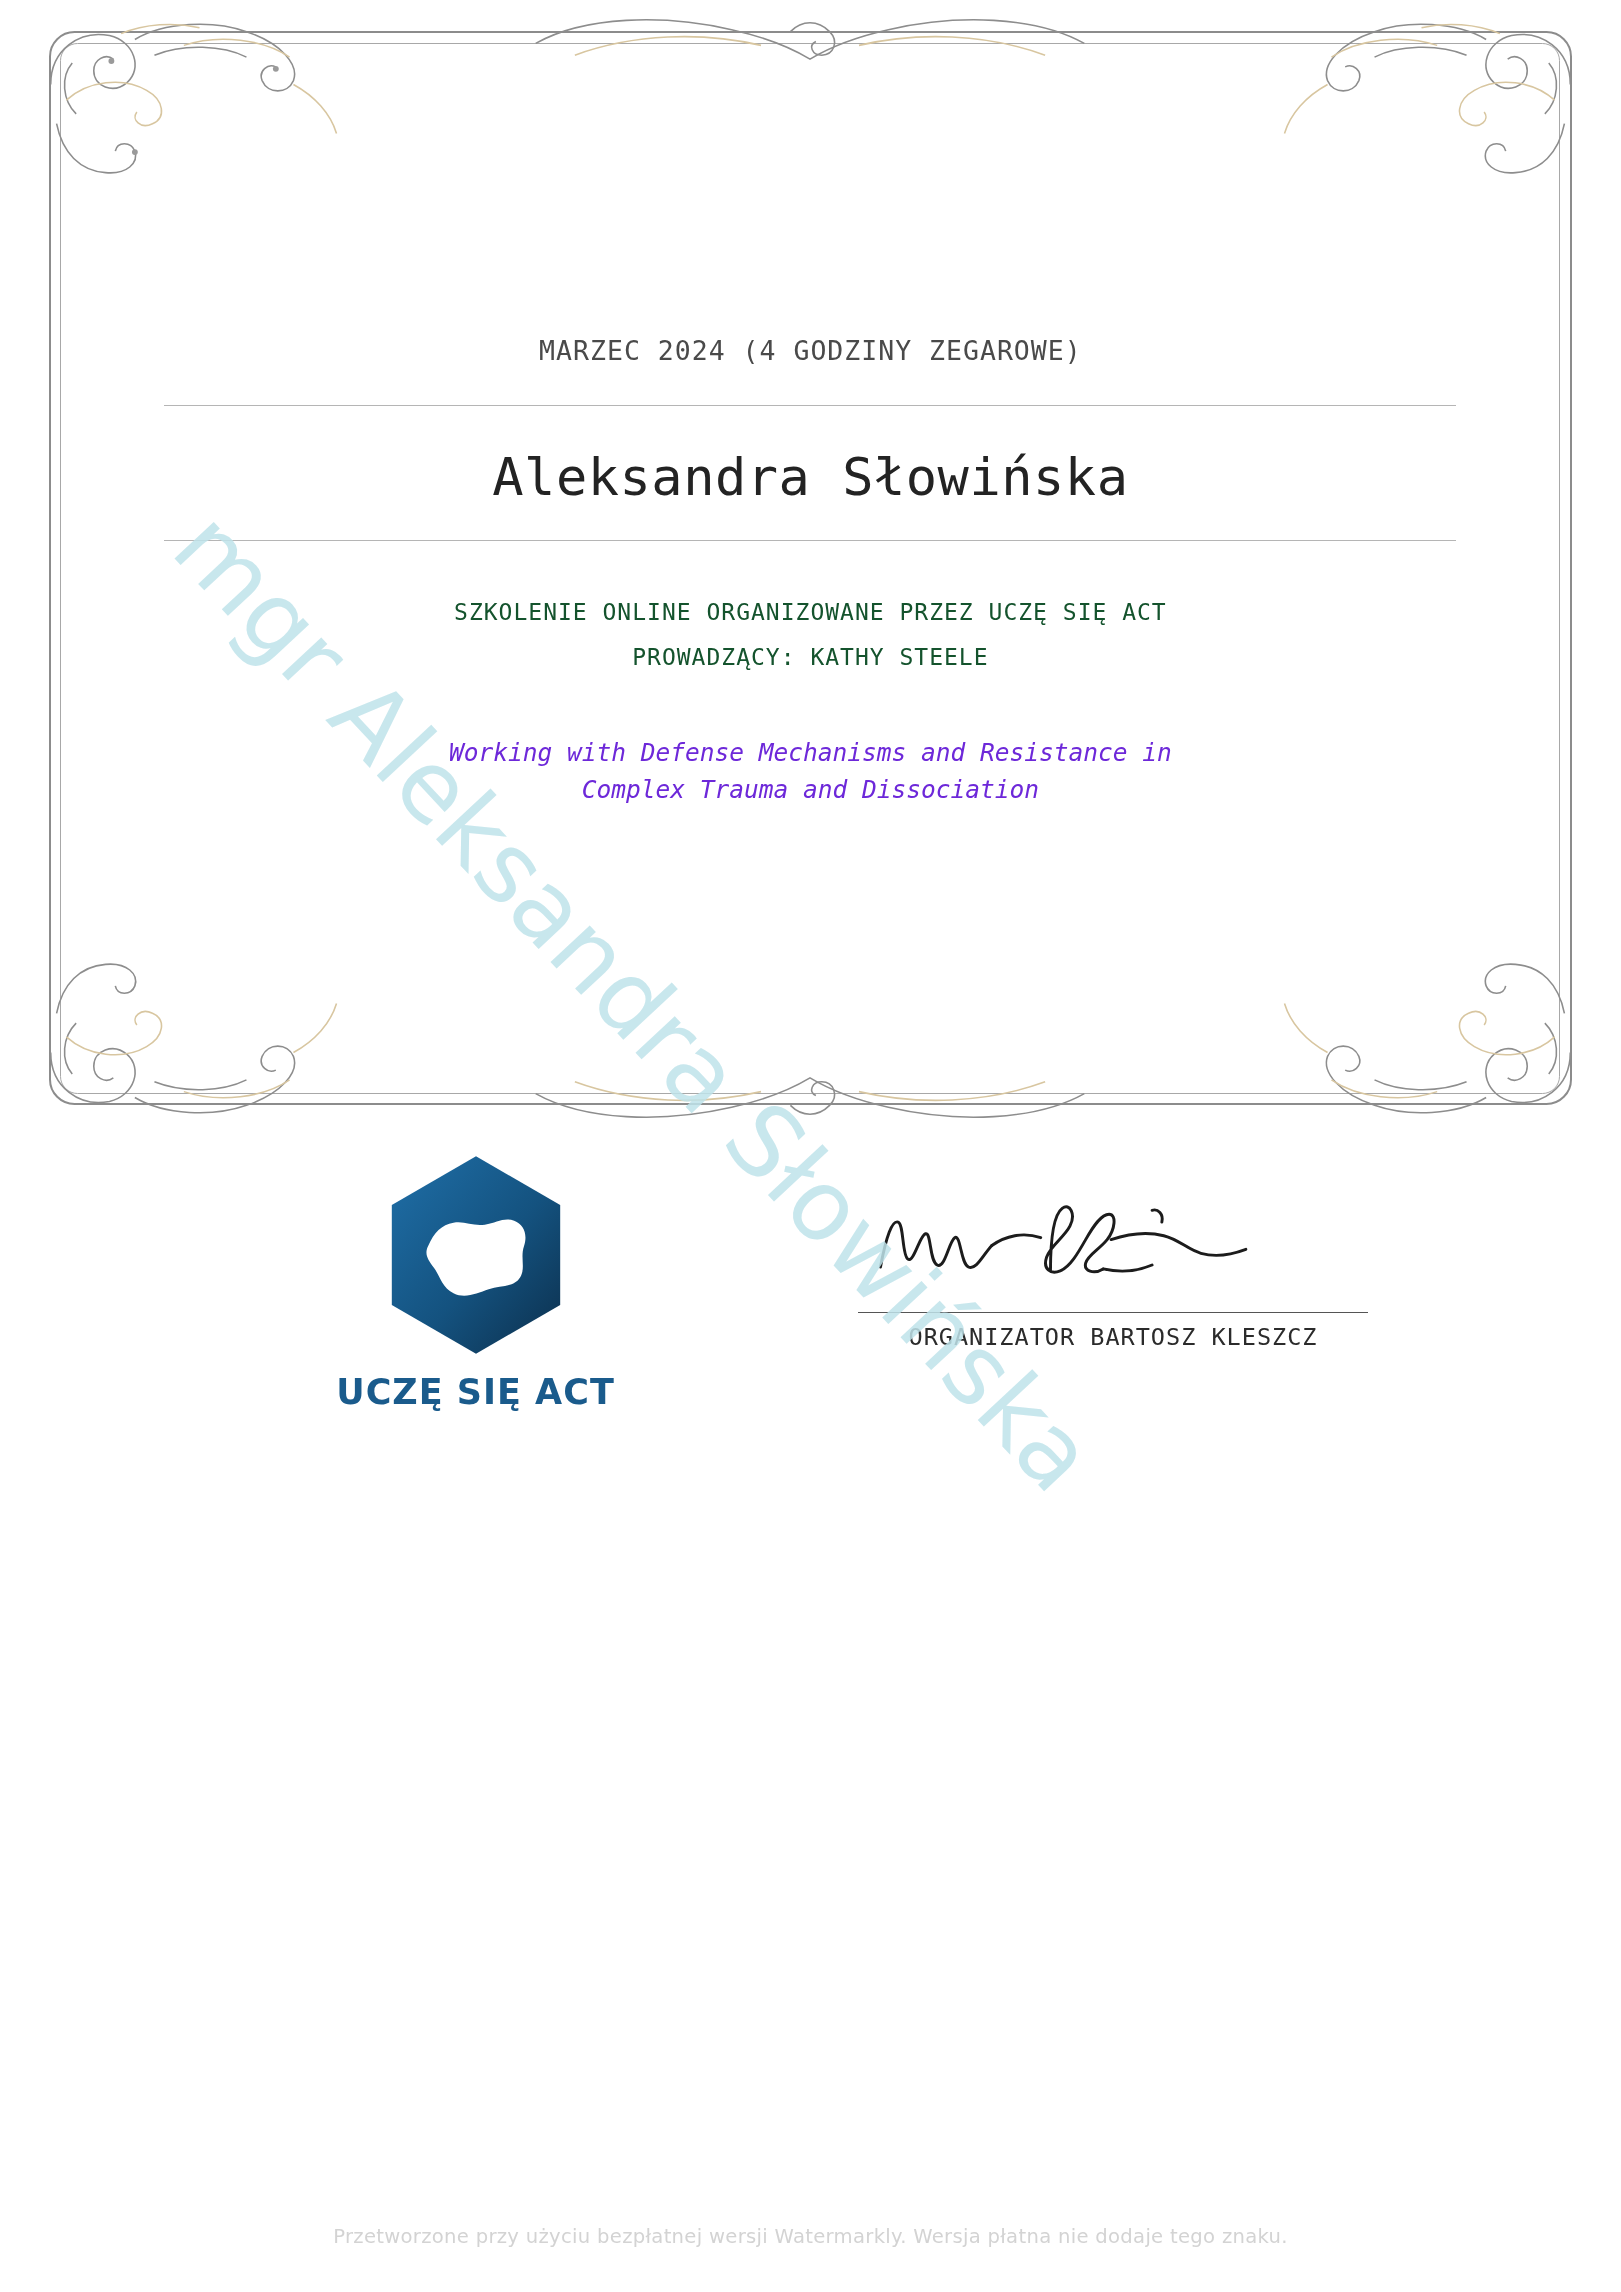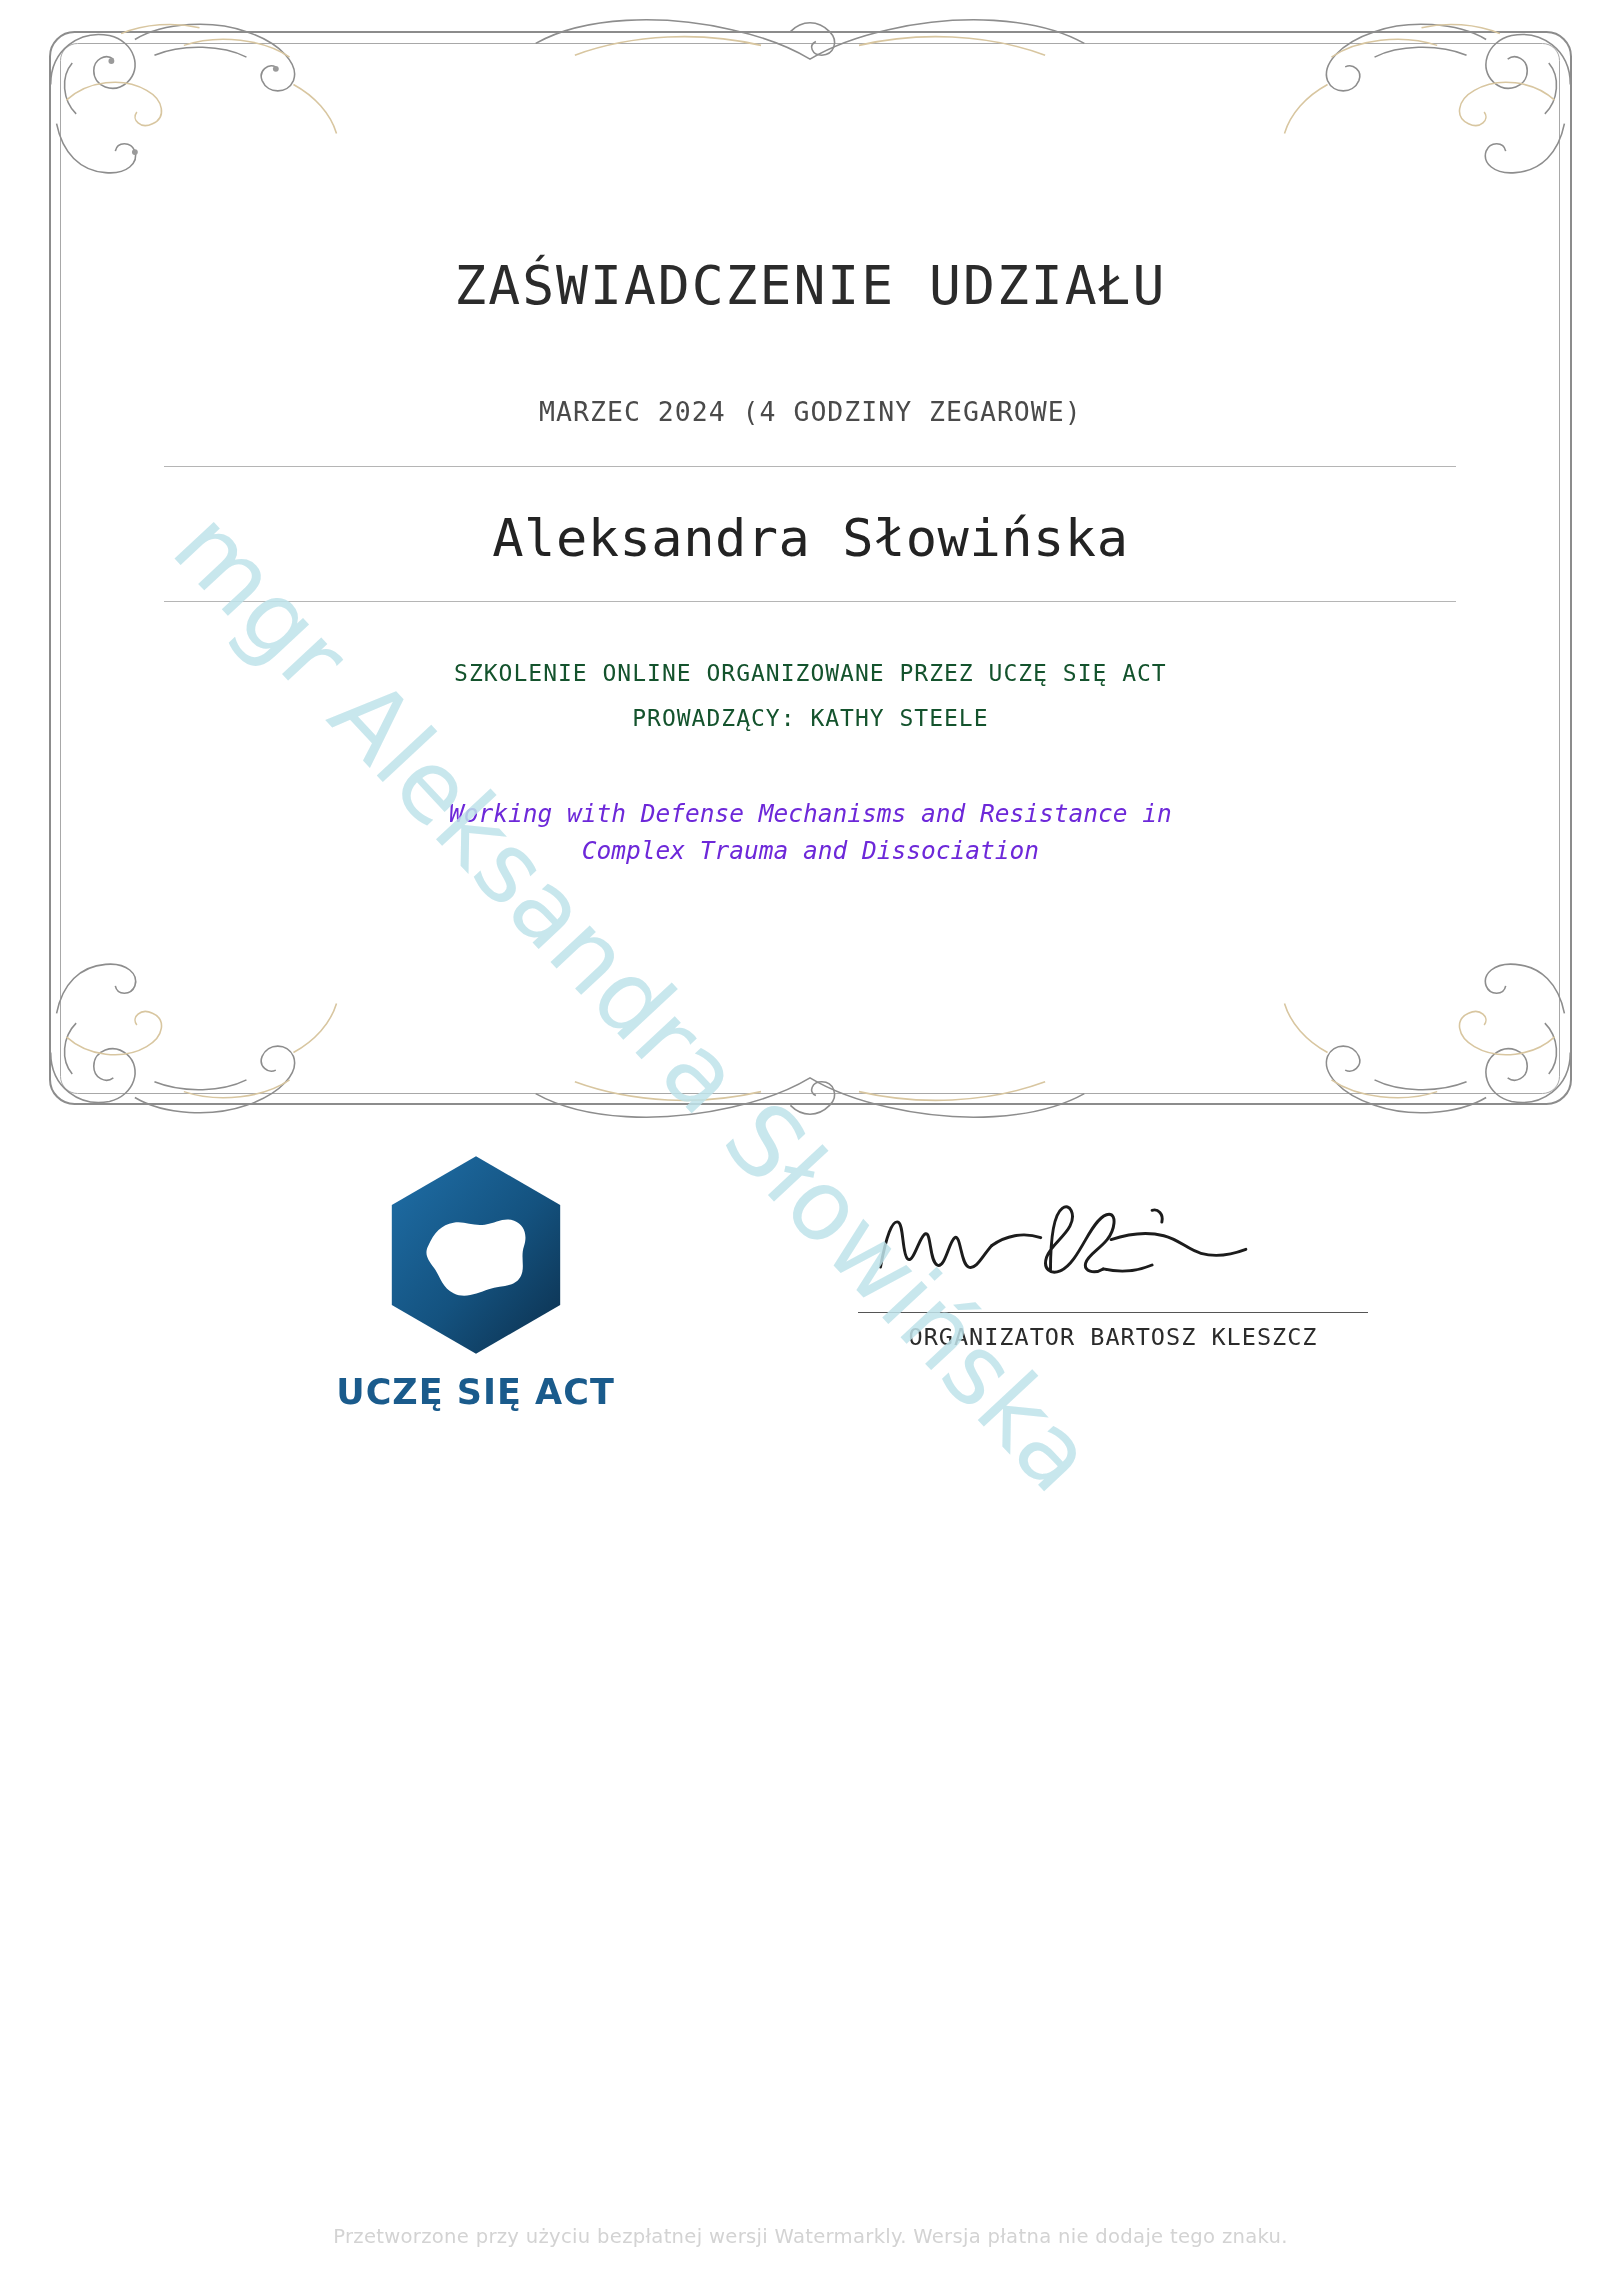--- a/index.html
+++ b/index.html
@@ -294,21 +294,20 @@
         <path d="M300 28 C312 16 328 16 340 28 C350 38 344 52 332 52 C322 52 318 42 326 38"></path>
       </g>
       <g stroke="#d8c6a0" stroke-width="1.6">
         <path d="M80 52 C140 30 210 28 270 42"></path>
         <path d="M370 42 C430 28 500 30 560 52"></path>
       </g>
     </svg>
   </div>
 
   <div class="cert-body">
-    <div class="cert-title">ZAŚWIADCZENIE UDZIAŁU</div>
 
     <div class="cert-subtitle">MARZEC 2024 (4 GODZINY ZEGAROWE)</div>
 
     <div class="rule"></div>
     <div class="recipient">Aleksandra Słowińska</div>
     <div class="rule" style="margin-top:0"></div>
 
     <div class="org-line">SZKOLENIE ONLINE ORGANIZOWANE PRZEZ UCZĘ SIĘ ACT</div>
     <div class="org-line" style="margin-top:12px">PROWADZĄCY: KATHY STEELE</div>
 

